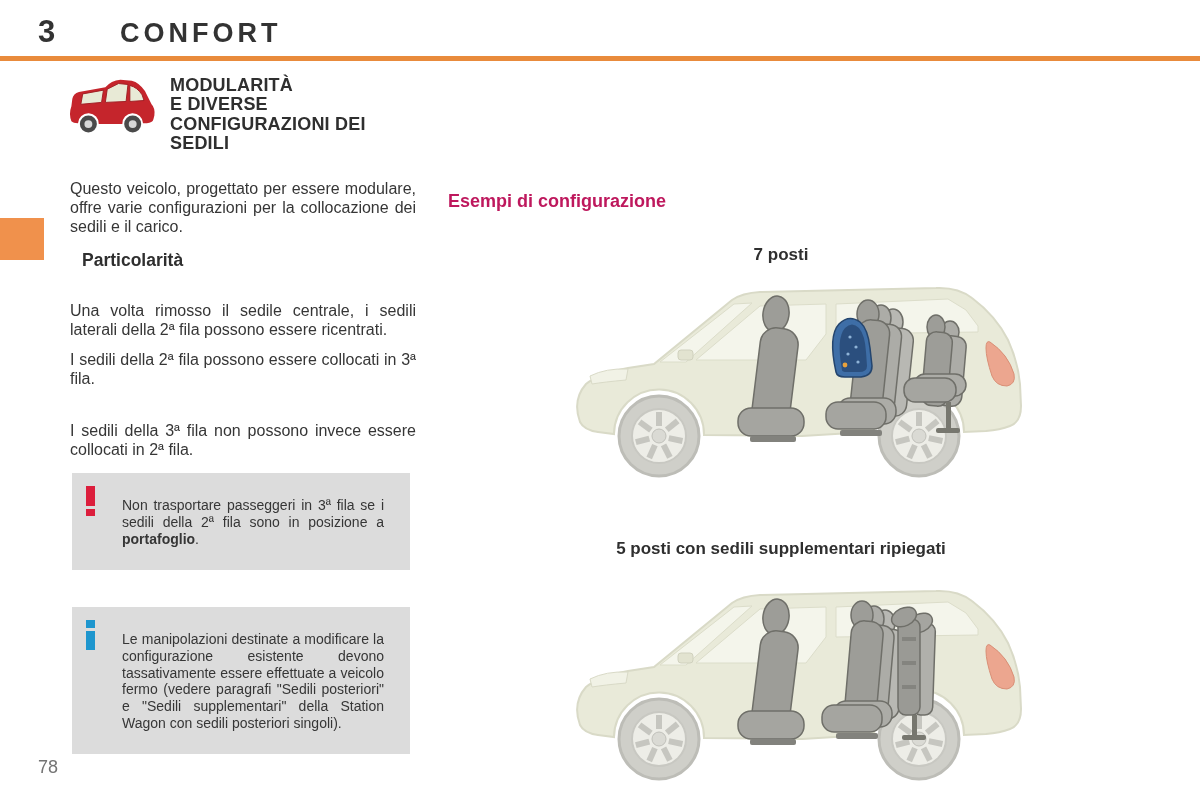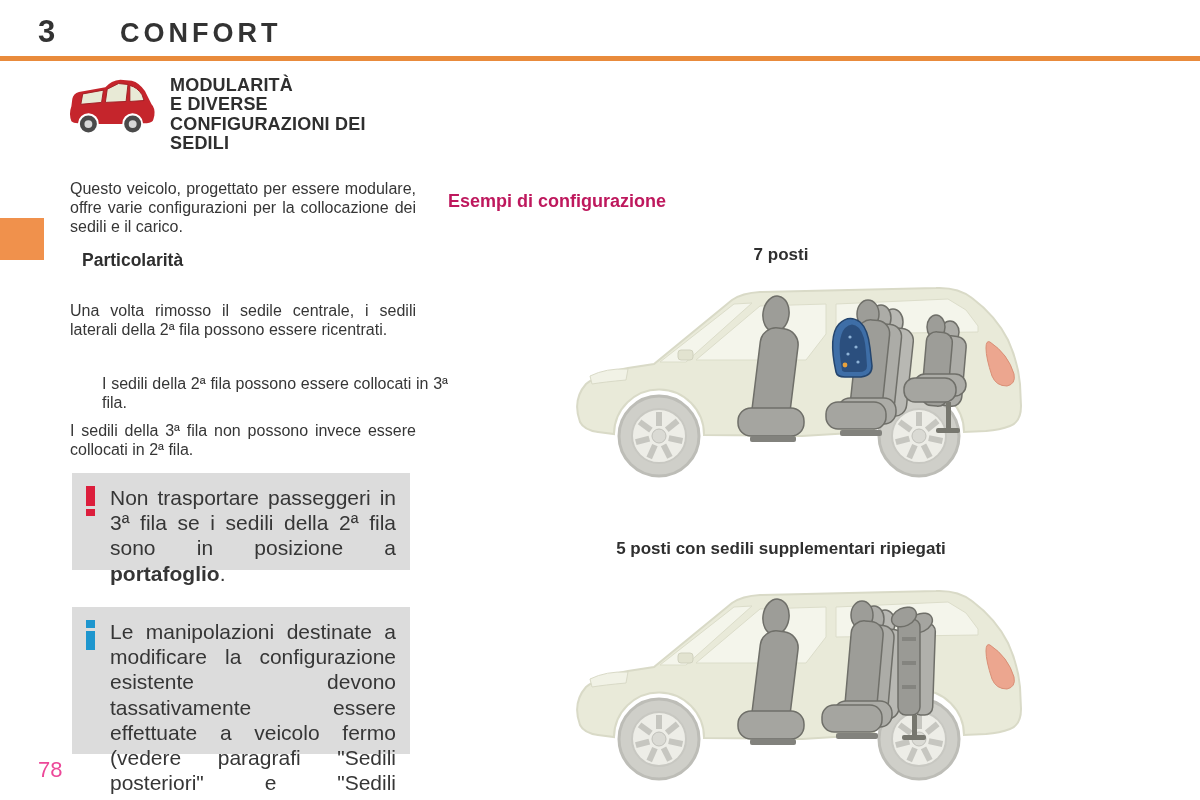--- a/index.html
+++ b/index.html
@@ -21,49 +21,49 @@
   .section-icon{left:63px;top:76px;width:96px;height:66px;}
   .section-title{
     left:170px;top:76px;width:250px;
     font-size:18px;font-weight:bold;line-height:1.07;color:#2f2f2f;
     white-space:pre-line;letter-spacing:.2px;
   }
   .para{width:346px;font-size:16px;line-height:1.2;text-align:justify;}
   .intro{left:70px;top:163px;}
   .subhead{left:82px;top:250px;font-size:17.5px;font-weight:bold;color:#2f2f2f;}
   .p1{left:70px;top:285px;}
-  .p2{left:70px;top:358px;margin-left:32px;}
+  .p2{left:70px;top:334px;}
   .p3{left:70px;top:373px;margin-top:48px;}
 
   
   .notice{
     left:72px;width:338px;background:#DCDCDC;
     box-sizing:border-box;padding:12px 14px 12px 38px;
   }
   .warning-box{top:473px;height:97px;}
   .info-box{top:607px;height:147px;}
-  .notice-text{font-size:21px;line-height:1.2;text-align:justify;margin:0;}
+  .notice-text{font-size:14px;line-height:1.2;text-align:justify;margin:12px;}
 
   .excl-icon{left:14px;top:13px;width:9px;height:32px;}
   .excl-icon .bar{width:9px;height:20px;background:#DC1E3C;}
   .excl-icon .dot{width:9px;height:7px;background:#DC1E3C;margin-top:3px;}
   .info-icon{left:14px;top:13px;width:9px;height:32px;}
   .info-icon .dot{width:9px;height:8px;background:#1E96CE;}
   .info-icon .bar{width:9px;height:19px;background:#1E96CE;margin-top:3px;}
 
   
   .examples-heading{left:448px;top:191px;font-size:18px;font-weight:bold;color:#be185d;}
   .config-label{left:561px;width:440px;text-align:center;font-size:17px;font-weight:bold;color:#2f2f2f;}
   .label-7{top:245px;}
   .label-5{top:539px;}
   .car-illus{width:470px;height:212px;}
   .car1{left:562px;top:272px;}
   .car2{left:562px;top:575px;}
 
-  .page-num{left:38px;top:757px;font-size:22px;color:#ec4899;text-align:center;}
+  .page-num{left:38px;top:757px;font-size:18px;color:#737373;text-align:center;}
 </style>
 </head>
 <body>
 
 <div class="abs chapter-num">3</div>
 <div class="abs chapter-title">CONFORT</div>
 <div class="abs header-rule"></div>
 <div class="abs side-tab"></div>
 
 <svg class="abs section-icon" viewBox="0 0 100 70">

